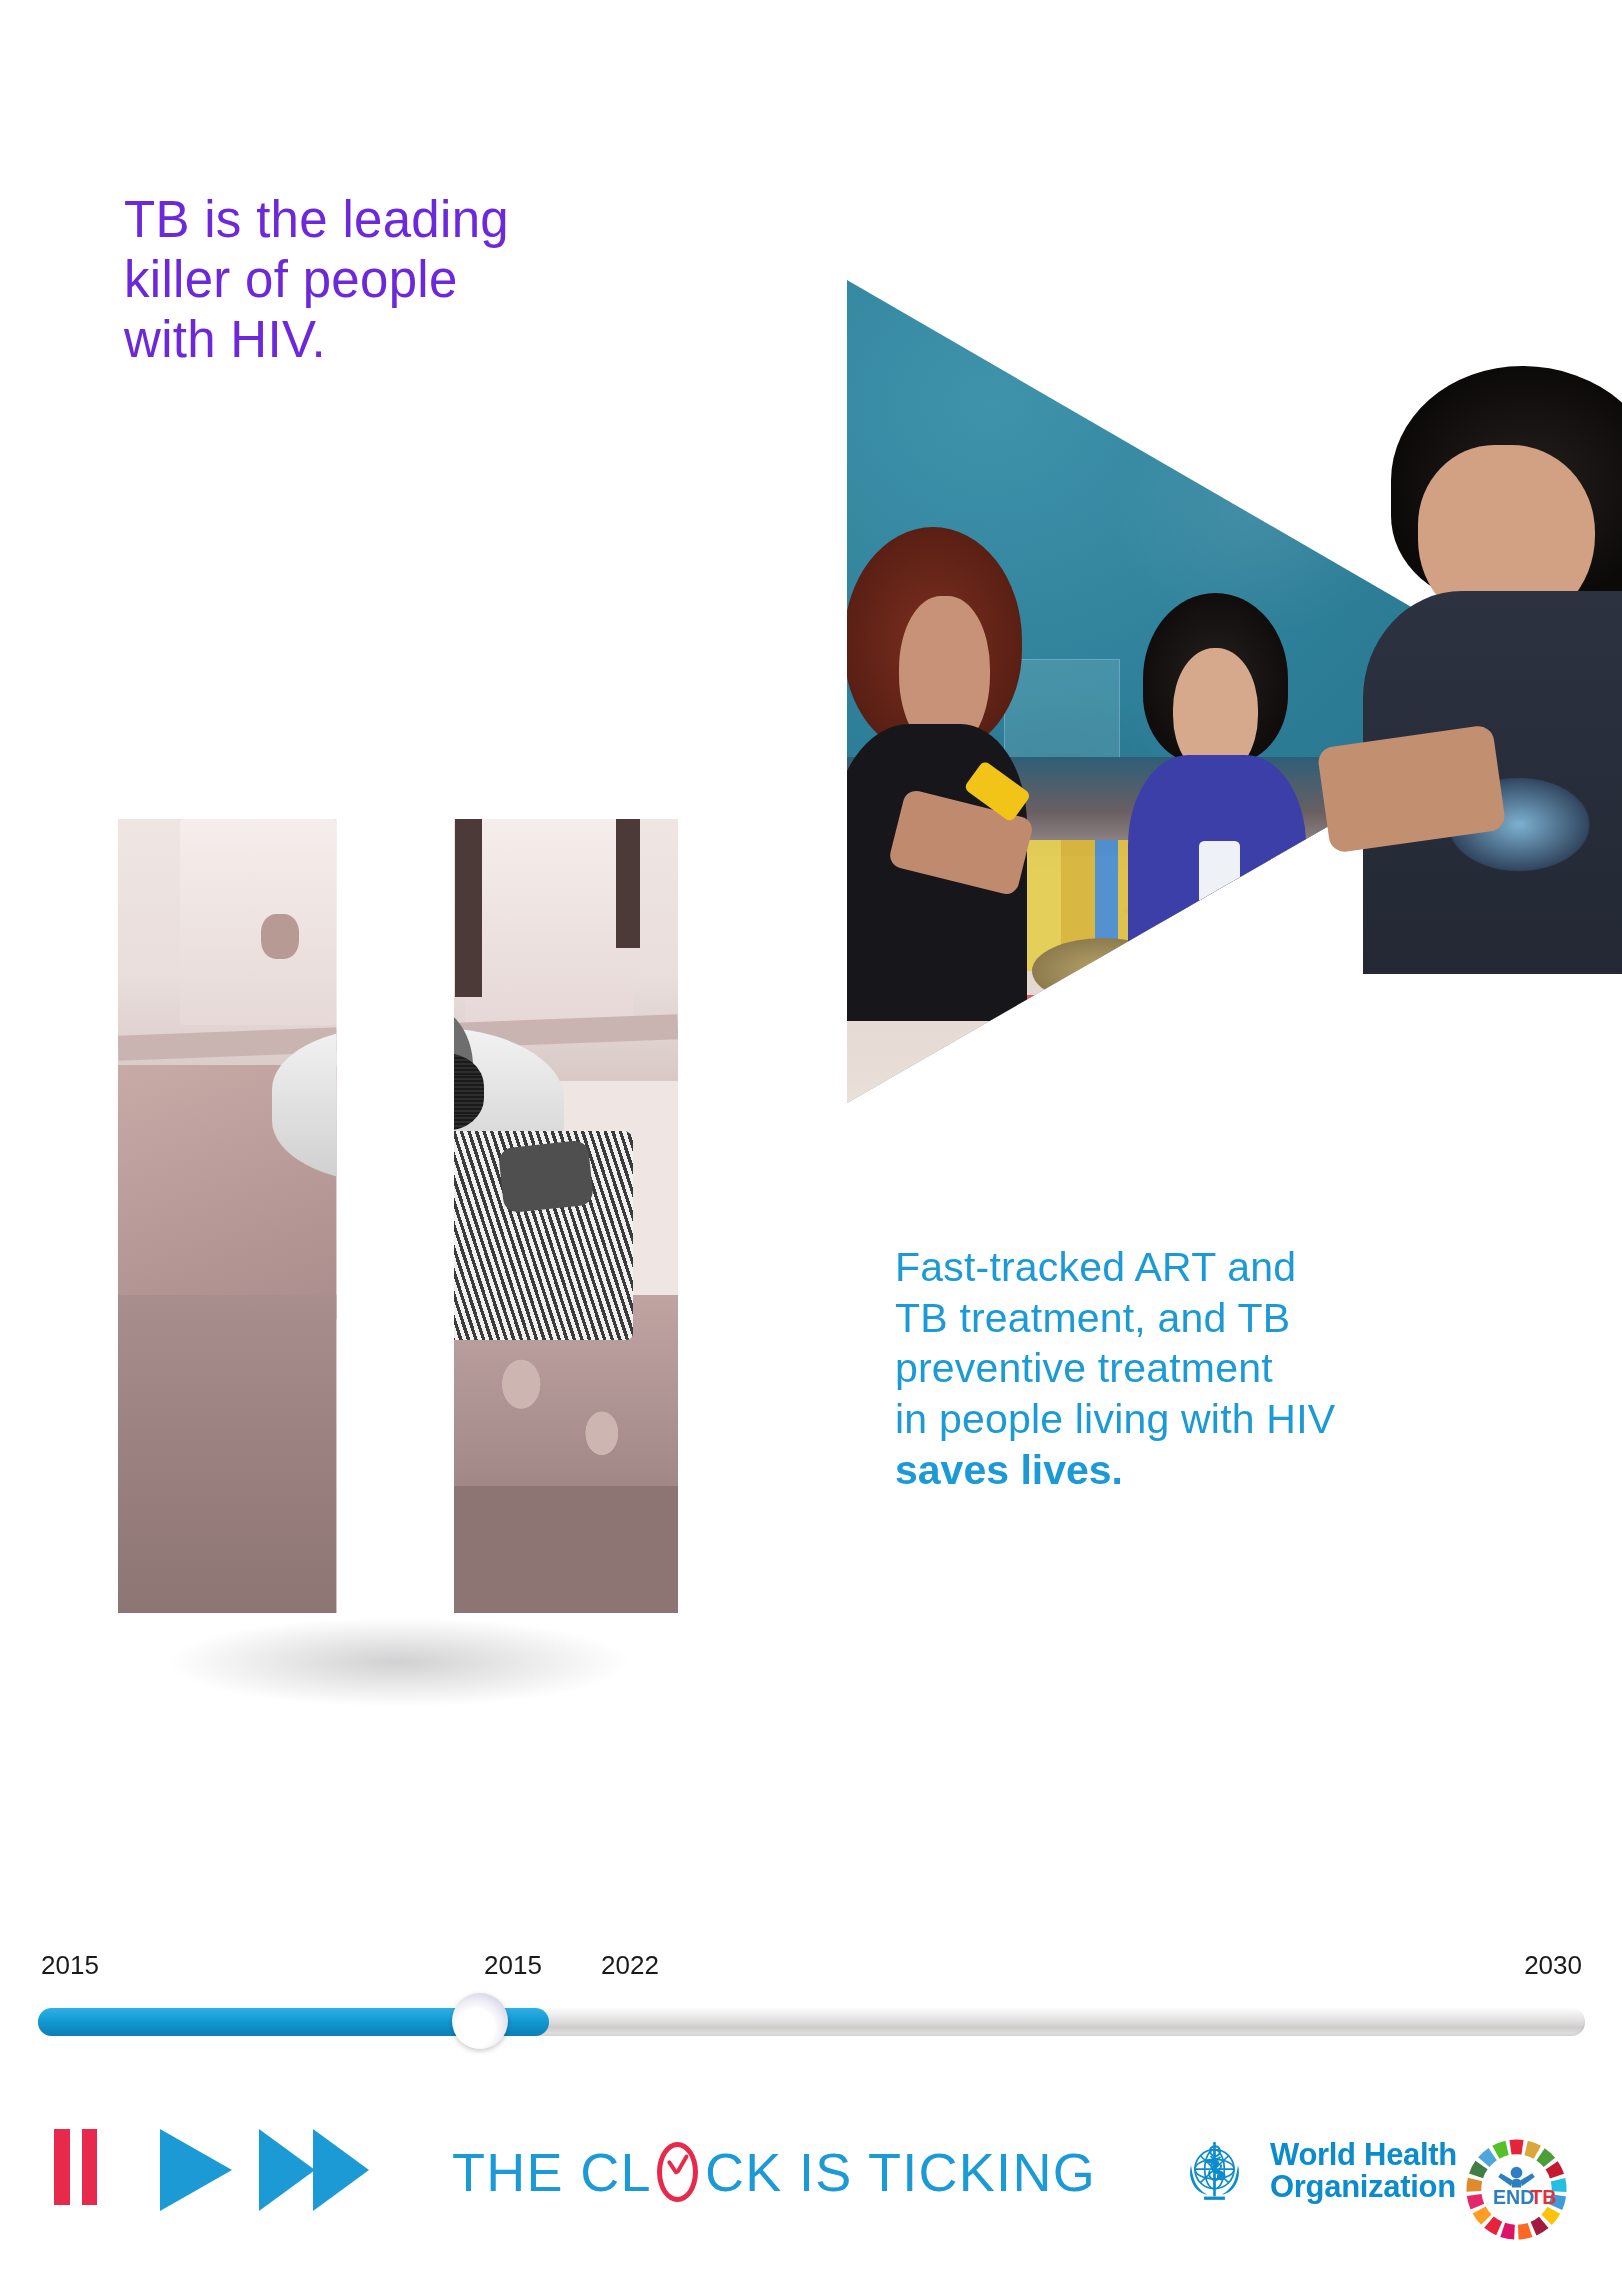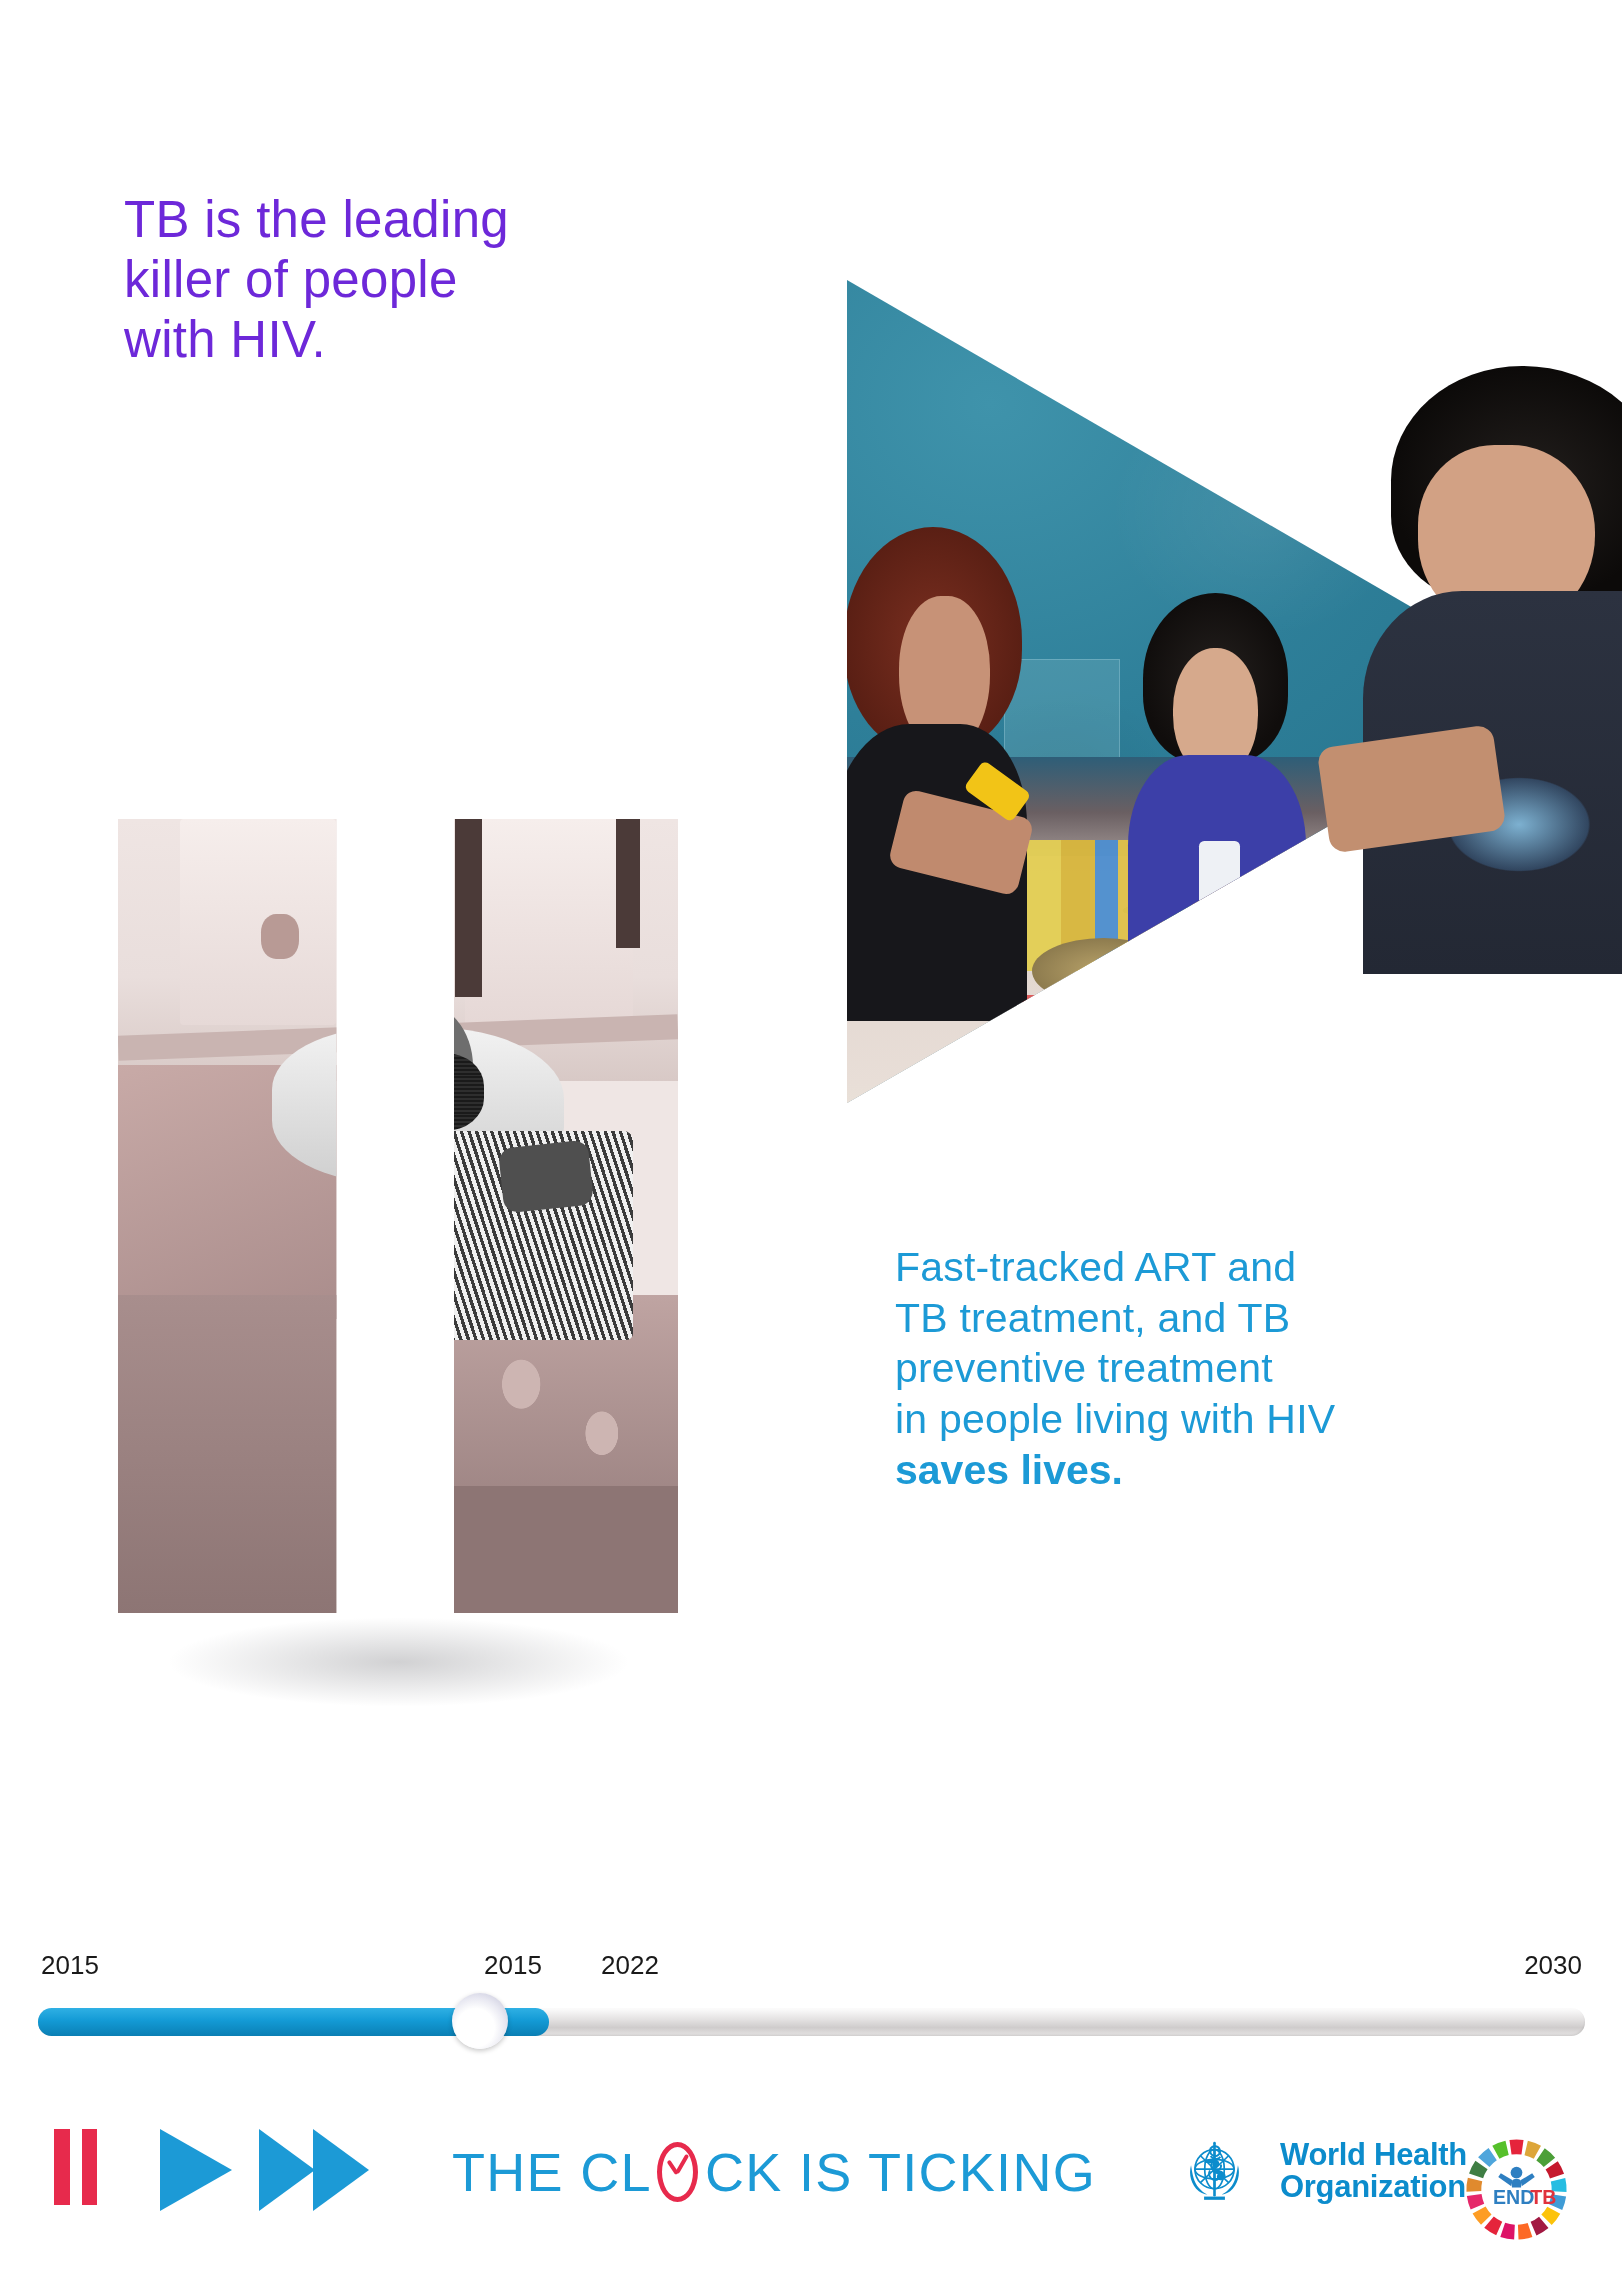--- a/index.html
+++ b/index.html
@@ -218,21 +218,21 @@
      line-height:1;}
   #clockglyph{position:relative; width:48px; height:63px; margin:0 2.6px;}
   #clockglyph .ring{position:absolute; left:2.6px; top:1.3px; width:41px; height:60px;
      border:5.9px solid #E72A4C; border-radius:50%; box-sizing:border-box;}
   #clockglyph .hh{position:absolute; left:21px; top:17px; width:3.9px; height:15.7px;
      background:#E72A4C; transform-origin:50% 100%; transform:rotate(-34deg); border-radius:2px;}
   #clockglyph .mh{position:absolute; left:21px; top:11.8px; width:3.9px; height:21px;
      background:#E72A4C; transform-origin:50% 100%; transform:rotate(30deg); border-radius:2px;}
 
   
-  #who{position:absolute; left:1178px; top:9.2px; display:flex; align-items:center; gap:29px;}
+  #who{position:absolute; left:1178px; top:9.2px; display:flex; align-items:center; gap:19px;}
   #who .emblem{width:73px; height:73px; position:relative;}
   #who .emblem svg{display:block;}
   #who .wordmark{color:#0c8ccc; font-weight:700; font-size:31px; line-height:1.02;
      white-space:pre-line; letter-spacing:-0.3px;}
 
   
   #endtb{position:absolute; left:1463px; top:10.5px; width:107px; height:107px;}
   #endtb svg{display:block;}
 </style>
 </head>

